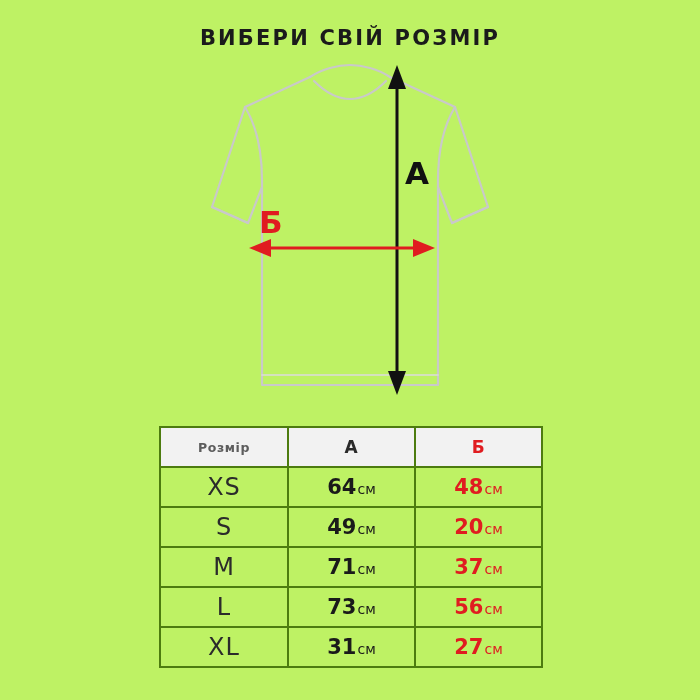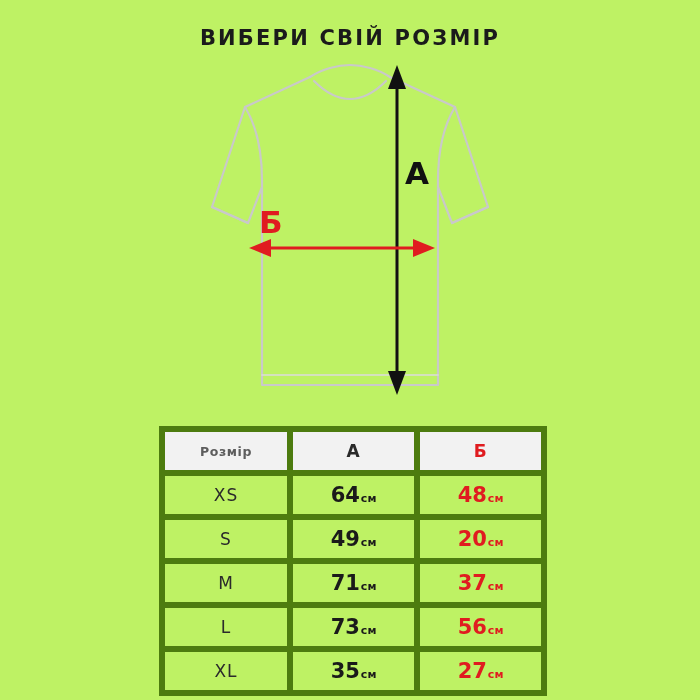--- a/index.html
+++ b/index.html
@@ -73,21 +73,21 @@
     top: 426px;
     left: 159px;
     width: 382px;
   }
   table.sizes {
     border-collapse: collapse;
     width: 382px;
     table-layout: fixed;
   }
   table.sizes td, table.sizes th {
-    border: 6px solid #4d7c0f;
+    border: 2px solid #4d7c0f;
     height: 38px;
     text-align: center;
     vertical-align: middle;
     padding: 0;
   }
   table.sizes col.c1 { width: 128px; }
   table.sizes col.c2 { width: 127px; }
   table.sizes col.c3 { width: 127px; }
 
   thead th {
@@ -95,39 +95,39 @@
     height: 30px;
     font-size: 13px;
     font-weight: bold;
     letter-spacing: 0.6px;
   }
   th.h-size { color: #5d5d5d; font-size: 12.5px; }
   th.h-a { color: #2a2a2a; font-size: 17px; }
   th.h-b { color: #e01c20; font-size: 17px; }
 
   td.size-label {
-    font-size: 17px;
+    font-size: 24px;
     color: #2b2b2b;
     font-weight: normal;
     letter-spacing: 1px;
   }
   td.val-a {
     font-size: 21px;
     font-weight: bold;
     color: #1a1a1a;
   }
   td.val-b {
     font-size: 21px;
     font-weight: bold;
     color: #e01c20;
     margin-left: 46px;
   }
   .unit {
-    font-size: 11px;
-    font-weight: bold;
+    font-size: 14px;
+    font-weight: normal;
     letter-spacing: 0;
     margin-left: 1px;
     vertical-align: baseline;
     text-align: right;
   }
 </style>
 </head>
 <body>
 
 <div id="page">
@@ -203,20 +203,20 @@
           <td class="val-a"><span>71</span><span class="unit">см</span></td>
           <td class="val-b"><span>37</span><span class="unit">см</span></td>
         </tr>
         <tr>
           <td class="size-label">L</td>
           <td class="val-a"><span>73</span><span class="unit">см</span></td>
           <td class="val-b"><span>56</span><span class="unit">см</span></td>
         </tr>
         <tr>
           <td class="size-label">XL</td>
-          <td class="val-a"><span>35</span><span class="unit">см</span></td>
+          <td class="val-a"><span>31</span><span class="unit">см</span></td>
           <td class="val-b"><span>27</span><span class="unit">см</span></td>
         </tr>
       </tbody>
     </table>
   </div>
 
 </div>
 
 </body></html>

